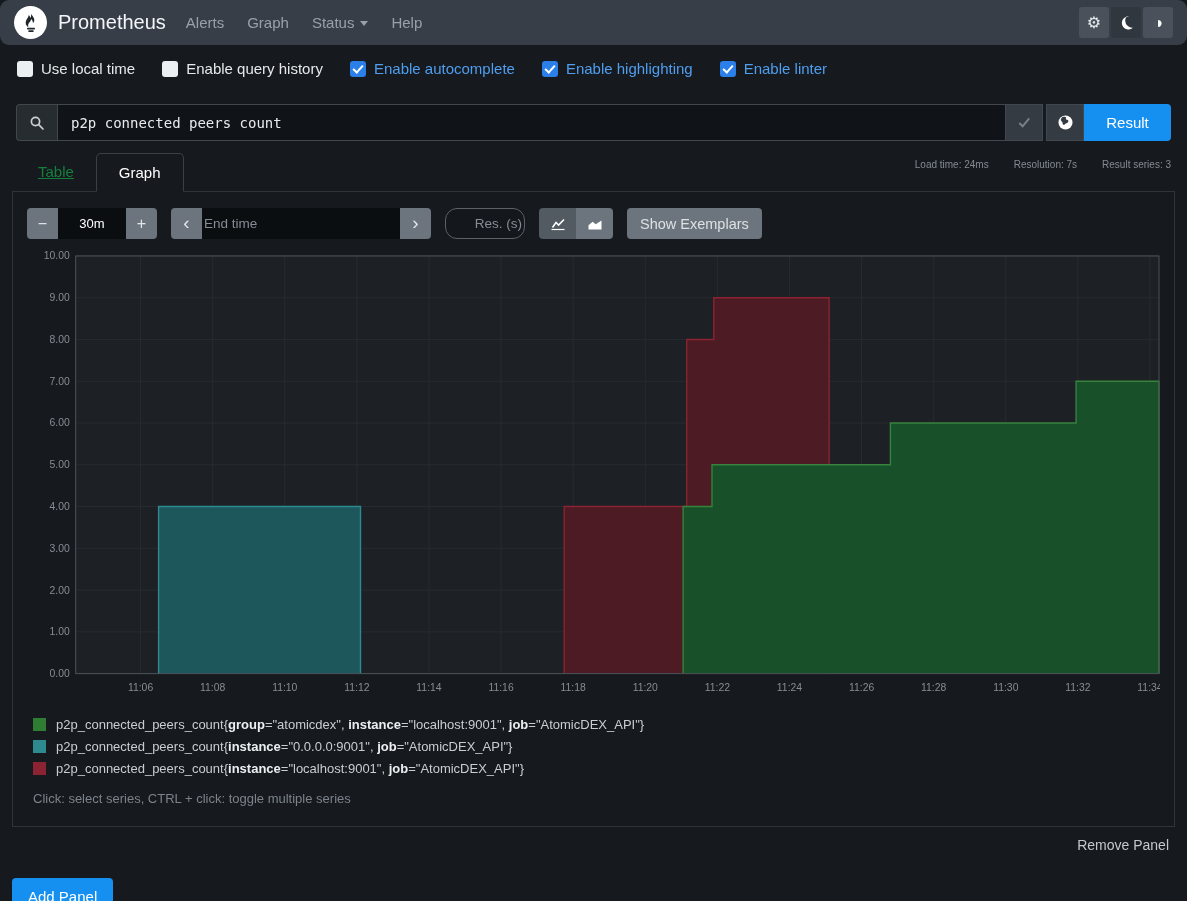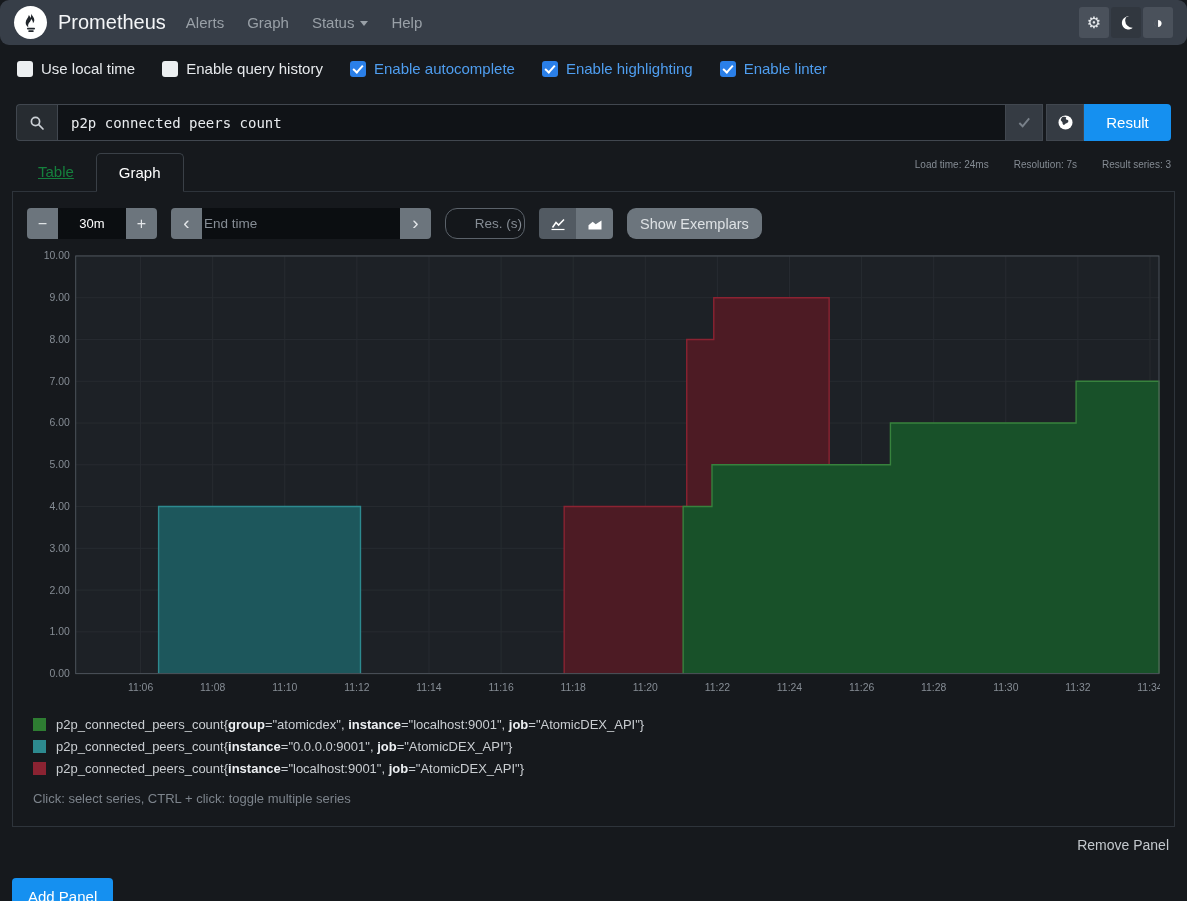--- a/index.html
+++ b/index.html
@@ -59,21 +59,21 @@
   .chev-l { width:31px; border-radius:4px 0 0 4px; font-size:19px; padding-bottom:2px; }
   .chev-r { width:31px; border-radius:0 4px 4px 0; font-size:19px; padding-bottom:2px; }
   .range-input { width:68px; background:#0b0e11; border:0; color:#fff; text-align:center; font-size:13px; font-family:inherit; outline:none; }
   .endtime-input { width:198px; background:#0b0e11; border:0; text-align:left; font-size:13.5px; font-family:inherit; outline:none; color:#e6e9ec; }
   .res-input { width:80px; background:#14171b; border:1px solid #5b626a; border-radius:12px; text-align:right;
                font-size:13.5px; font-family:inherit; outline:none; color:#e6e9ec; }
   .endtime-input::placeholder, .res-input::placeholder { color:#868d95; }
   .tg-btn { width:37px; cursor:pointer; }
   .tg-left { background:#525a62; border-radius:4px 0 0 4px; }
   .tg-right { background:#6c757d; border-radius:0 4px 4px 0; }
-  .exemplars-btn { padding:0 13px; background:#6c757d; color:#dde1e4; border:0; border-radius:9px;
+  .exemplars-btn { padding:0 13px; background:#6c757d; color:#dde1e4; border:0; border-radius:4px;
                    font-size:14.5px; font-family:inherit; cursor:pointer; }
   
   .chart-wrap { margin-top:6px;margin-left:9px; }
   .chart-wrap svg { display:block; }
   
   .legend { margin:18px 0 0 6px; }
   .legend-row { display:flex; align-items:center; gap:10px; margin-bottom:7px; font-size:13px; color:#c9cdd1; cursor:pointer; }
   .swatch { width:13px; height:13px; flex:0 0 auto; }
   .legend-row b { color:#eceff2; font-weight:bold; }
   .hint { color:#7c838b; font-size:13px; margin:15px 0 6px 6px; }

